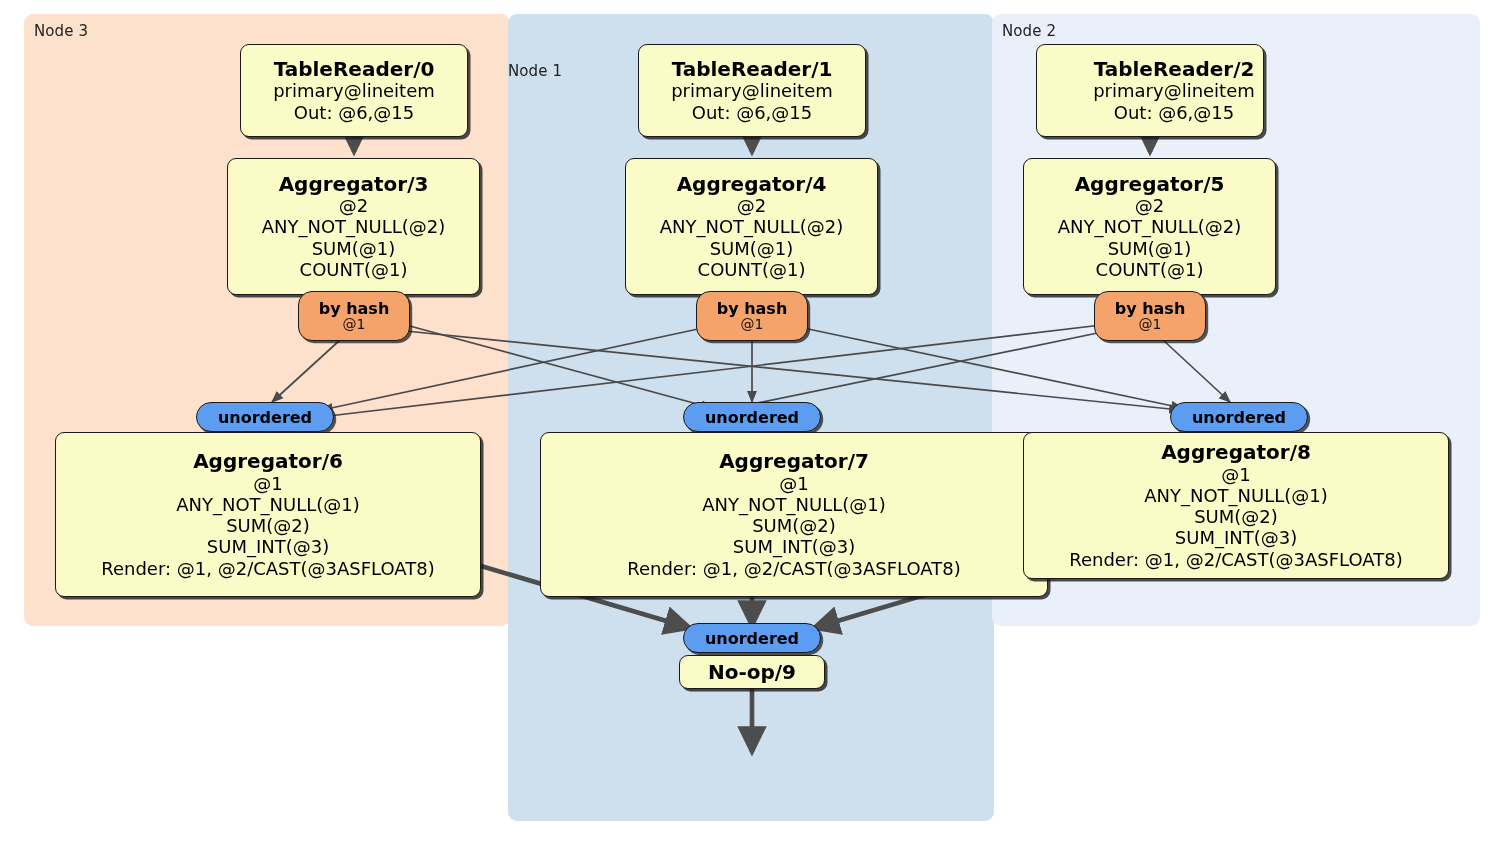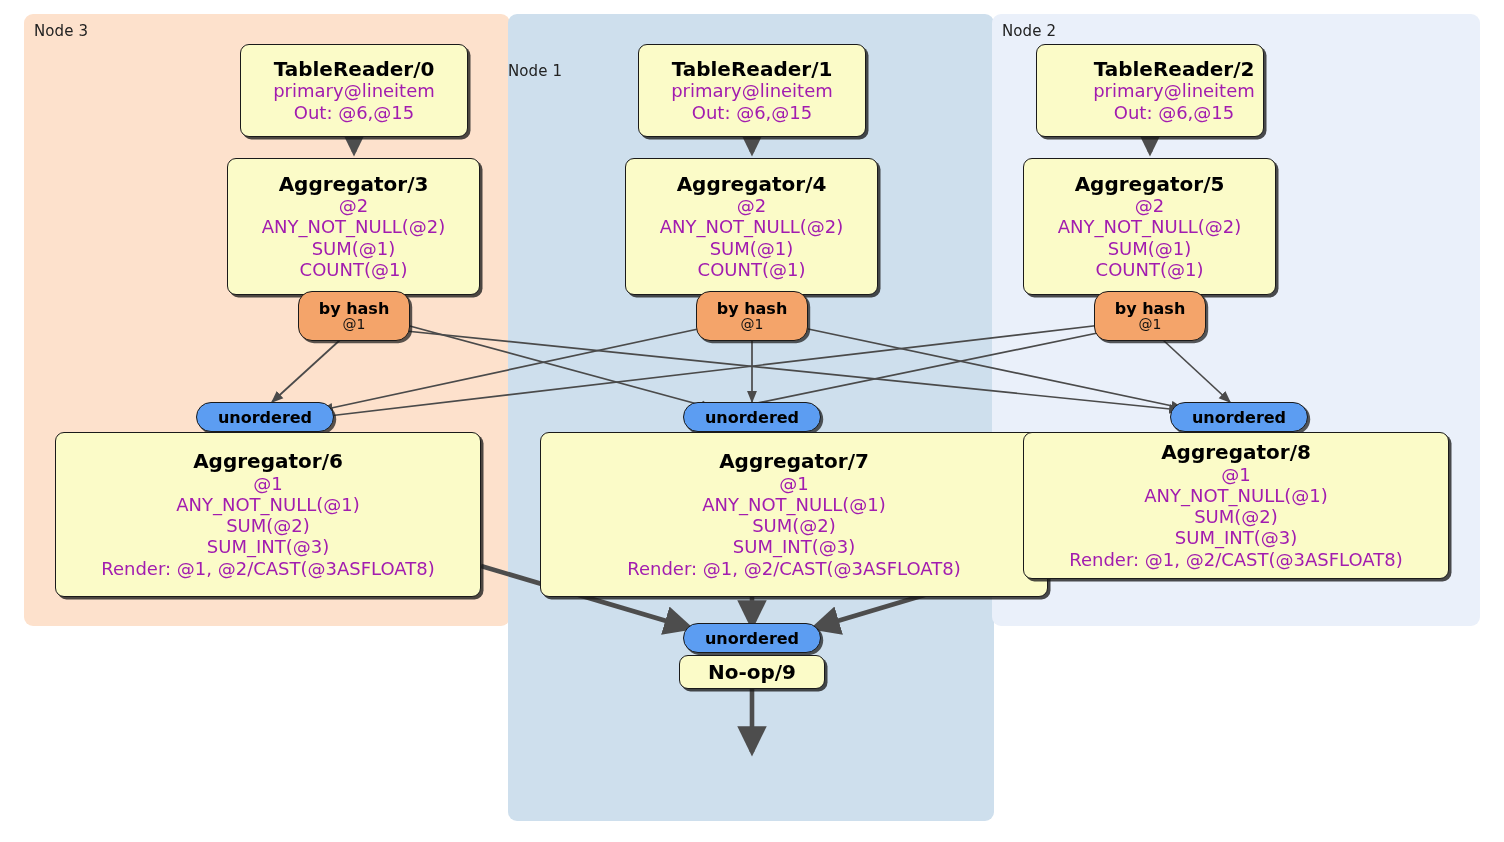--- a/index.html
+++ b/index.html
@@ -11,21 +11,21 @@
   .panel-label{position:absolute;font-size:15px;color:#222;letter-spacing:0.1px;}
 
   svg.edges{position:absolute;left:0;top:0;width:1504px;height:842px;overflow:visible;}
 
   .node{position:absolute;box-sizing:border-box;display:flex;flex-direction:column;
         align-items:center;justify-content:center;text-align:center;}
 
   .box{background:#fbfbc8;border:1.6px solid #1a1a1a;border-radius:9px;
        box-shadow:2.5px 2.5px 0 rgba(25,25,25,0.78);}
   .box .ttl{font-weight:bold;font-size:20px;color:#000;line-height:1.12;}
-  .box .ln{font-size:18px;color:#a21caf;line-height:1.18;white-space:nowrap;}
+  .box .ln{font-size:18px;color:#000000;line-height:1.18;white-space:nowrap;}
 
   .pill{border:1.6px solid #1a1a1a;border-radius:999px;
         box-shadow:2.2px 2.2px 0 rgba(25,25,25,0.72);}
   .hash{background:#f4a46a;}
   .hash .ttl{font-weight:bold;font-size:16px;color:#000;line-height:1.1;}
   .hash .ln{font-size:14px;color:#111;line-height:1.1;}
   .unord{background:#5c9df2;border-radius:999px;}
   .unord .ttl{font-weight:bold;font-size:16px;color:#000;}
 
   .small .ttl{font-size:20px;}

